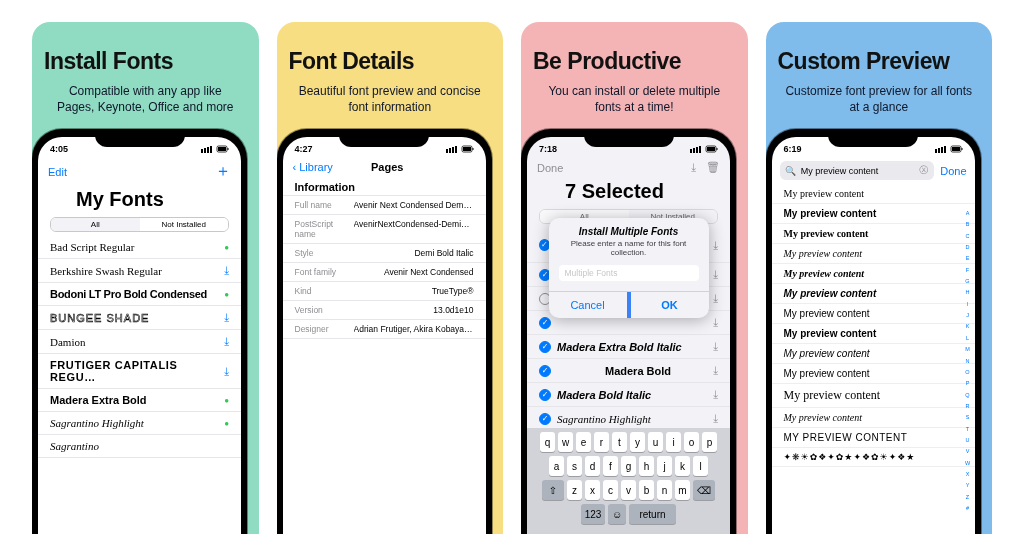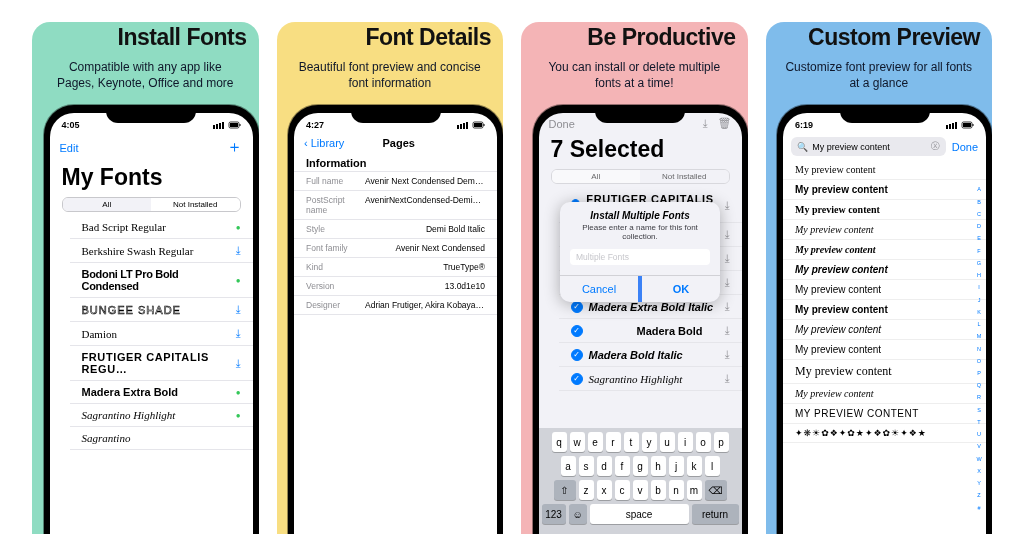--- a/index.html
+++ b/index.html
@@ -15,23 +15,23 @@
     display: flex;
     gap: 18px;
     padding: 22px 32px 0 32px;
     height: 100%;
   }
   .panel {
     flex: 1;
     border-radius: 18px 18px 0 0;
     display: flex;
     flex-direction: column;
-    align-items: flex-end;
+    align-items: flex-start;
     overflow: hidden;
-    padding-top: 2px;
+    padding-top: 26px;
   }
   .panel-title {
     font-weight: 800;
     font-size: 23px;
     color: #111;
     margin: 0 12px 8px;
     text-align: center;
     letter-spacing: -0.5px;
   }
   .panel-sub {
@@ -83,41 +83,42 @@
   .navbar {
     display: flex;
     align-items: center;
     justify-content: space-between;
     padding: 4px 10px 2px;
     font-size: 11px;
     color: #007aff;
   }
   .navbar .center { color:#000; font-weight:600; }
   .bigtitle {
-    font-size: 23px;
+    font-size: 20px;
     font-weight: 800;
     padding: 4px 12px 4px;
+    margin-left: 26px;
   }
   .segmented {
     display: flex;
     margin: 2px 12px 4px;
     border: 1px solid #c8c8cc;
     border-radius: 6px;
     overflow: hidden;
     font-size: 8px;
   }
   .segmented > div {
     flex: 1;
     text-align: center;
     padding: 2px 0;
     background: #fff;
     color: #000;
   }
   .segmented > div.sel { background: #f2f2f7; }
-  .list { overflow:hidden;margin-left:20px; }
+  .list { overflow:hidden; }
   .row {
     display: flex;
     align-items: center;
     justify-content: space-between;
     padding: 5px 12px;
     border-bottom: 1px solid #e5e5ea;
     min-height: 22px;
   }
   .row .name { font-size: 11px; }
   .row .glyph { color:#007aff; font-size:11px; }
@@ -316,20 +317,34 @@
       </div>
     </div>
   </div>
 
   <div class="panel" style="background:#f4b4b6">
     <div class="panel-title">Be Productive</div>
     <div class="panel-sub">You can install or delete multiple fonts at a time!</div>
     <div class="phone">
       <div class="notch"></div>
       <div class="screen screen3" style="background:#f2f2f7">
+        <div class="status">
+          <span>7:18</span>
+          <span class="signal">
+            <svg width="28" height="8">
+                <rect x="0" y="4" width="2" height="4" fill="#000"></rect>
+                <rect x="3" y="3" width="2" height="5" fill="#000"></rect>
+                <rect x="6" y="2" width="2" height="6" fill="#000"></rect>
+                <rect x="9" y="1" width="2" height="7" fill="#000"></rect>
+                <rect x="16" y="1" width="10" height="6" rx="1.5" fill="none" stroke="#000" stroke-width="0.8"></rect>
+                <rect x="17" y="2" width="8" height="4" fill="#000"></rect>
+                <rect x="26.5" y="3" width="1" height="2" fill="#000"></rect>
+              </svg>
+          </span>
+        </div>
         <div class="navbar" style="color:#8e8e93">
           <span>Done</span>
           <span style="display:flex;gap:10px;color:#8e8e93;">
             <span>⤓</span>
             <span>🗑</span>
           </span>
         </div>
         <div class="bigtitle">7 Selected</div>
         <div class="segmented" style="opacity:.6">
           <div>All</div>
@@ -435,21 +450,20 @@
               <div class="key">c</div>
               <div class="key">v</div>
               <div class="key">b</div>
               <div class="key">n</div>
               <div class="key">m</div>
               <div class="key mod" style="width: 22px;">⌫</div>
             </div>
           <div class="kr">
             <div class="key mod" style="width:24px">123</div>
             <div class="key mod" style="width:18px">☺</div>
-            <div class="key sp">space</div>
             <div class="key mod" style="width:47px">return</div>
           </div>
         </div>
       </div>
     </div>
   </div>
 
   <div class="panel" style="background:#7fbceb">
     <div class="panel-title">Custom Preview</div>
     <div class="panel-sub">Customize font preview for all fonts at a glance</div>

